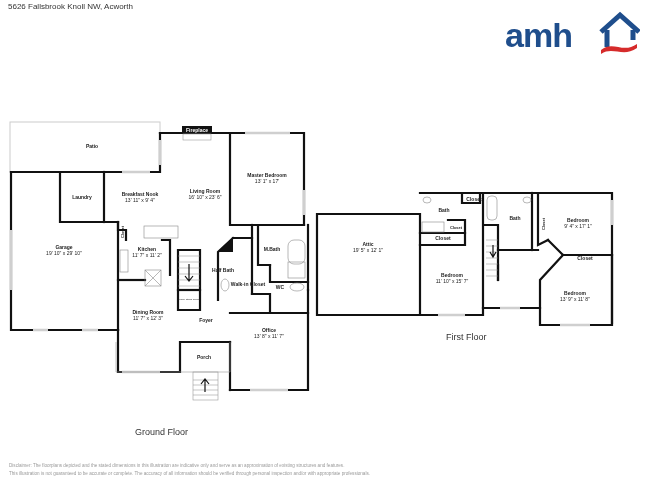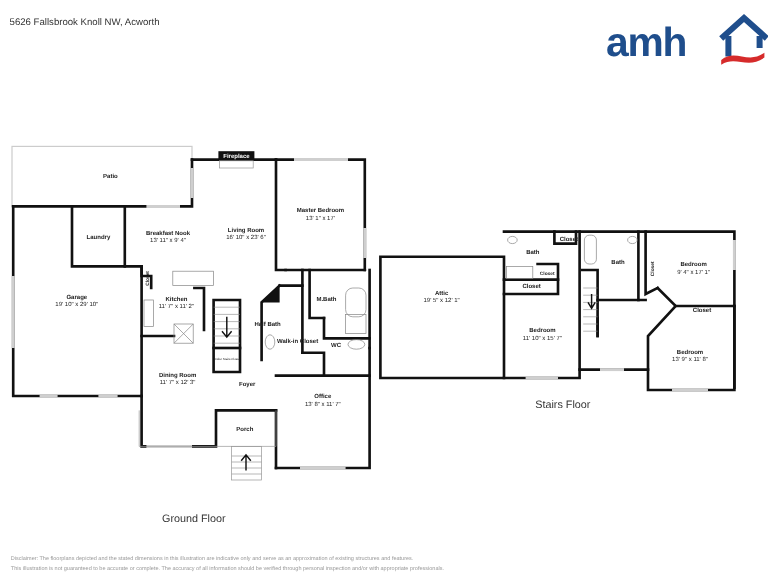--- a/index.html
+++ b/index.html
@@ -1,17 +1,17 @@
 <!DOCTYPE html>
 <html><head>
 <meta charset="utf-8">
 <style>
   html, body { margin:0; padding:0; background:#ffffff; }
   body { width:650px; height:488px; position:relative; overflow:hidden; font-family:"Liberation Sans", sans-serif; color:#222; }
-  .address { position:absolute; left:8px; top:14px; font-size:8px; color:#333; }
+  .address { position:absolute; left:8px; top:2px; font-size:8px; color:#333; }
   .logo { position:absolute; left:505px; top:10px; width:135px; height:45px; }
   .plan { position:absolute; left:0; top:0; width:650px; height:488px; }
   .floor-label { position:absolute; font-size:9px; color:#333; }
   .disclaimer { position:absolute; left:9px; top:462px; font-size:4.6px; color:#9a9a9a; line-height:8px; width:420px; }
   .disclaimer div { white-space:nowrap; }
   svg text { font-family:"Liberation Sans", sans-serif; }
 </style>
 </head>
 <body>
 
@@ -179,18 +179,18 @@
     <text x="443" y="240" font-weight="bold">Closet</text>
     <text x="452" y="277" font-weight="bold">Bedroom</text>
     <text x="452" y="283">11' 10" x 15' 7"</text>
     <text x="585" y="260" font-weight="bold">Closet</text>
     <text x="575" y="295" font-weight="bold">Bedroom</text>
     <text x="575" y="301">13' 9" x 11' 8"</text>
   </g>
 </svg>
 
 <div class="floor-label" style="left:135px; top:403px;margin-top:24px;">Ground Floor</div>
-<div class="floor-label" style="left:446px; top:332px;">Stairs Floor</div>
+<div class="floor-label" style="left:446px; top:332px;">First Floor</div>
 
 <div class="disclaimer">
   <div>Disclaimer: The floorplans depicted and the stated dimensions in this illustration are indicative only and serve as an approximation of existing structures and features.</div>
   <div>This illustration is not guaranteed to be accurate or complete. The accuracy of all information should be verified through personal inspection and/or with appropriate professionals.</div>
 </div>
 
 </body></html>

